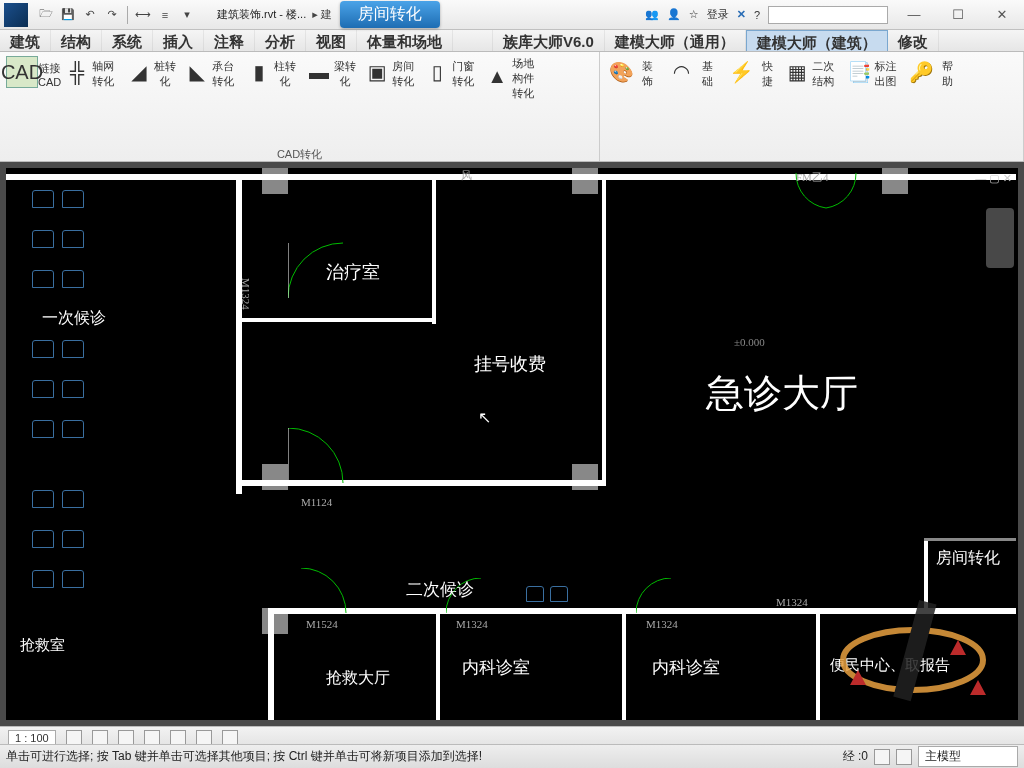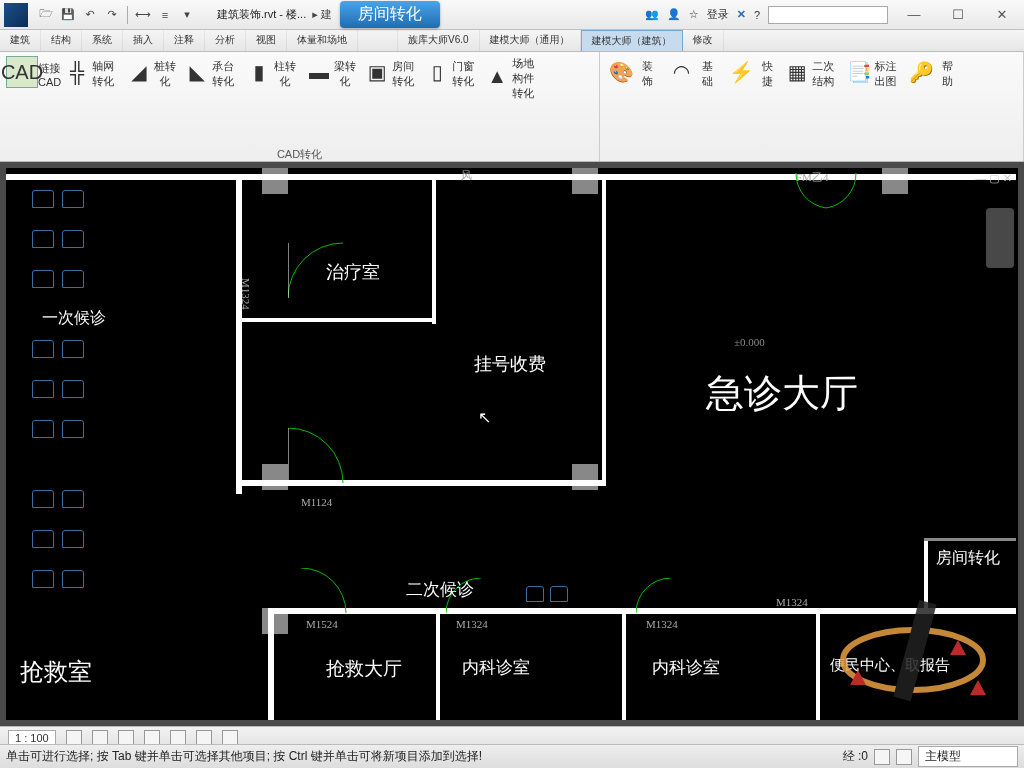--- a/index.html
+++ b/index.html
@@ -11,21 +11,21 @@
 .qat { display: flex; gap: 2px; align-items: center; }
 .qat-btn { width: 20px; height: 20px; display: flex; align-items: center; justify-content: center; font-size: 11px; color: #444; cursor: pointer; }
 .qat-sep { width: 1px; height: 18px; background: #aaa; margin: 0 3px; }
 .title-text { margin-left: 20px; color: #222; }
 .highlight-pill { margin-left: 8px; background: linear-gradient(#4aa3e8,#1e6db3); color: #fff; padding: 3px 18px; border-radius: 4px; font-size: 16px; box-shadow: 0 1px 3px rgba(0,0,0,.3); }
 .title-right { margin-left: auto; display: flex; align-items: center; gap: 8px; }
 .search-box { width: 120px; height: 18px; border: 1px solid #aaa; background: #fff; }
 .win-btn { width: 36px; height: 20px; display: flex; align-items: center; justify-content: center; color: #555; font-size: 13px; cursor: pointer; }
 
 
-.menutabs { height: 22px; background: linear-gradient(#f5f5f5,#e6e6e6); border-bottom: 1px solid #bbb; display: flex; font-size: 10px; }
+.menutabs { height: 22px; background: linear-gradient(#f5f5f5,#e6e6e6); border-bottom: 1px solid #bbb; display: flex; font-size: 15px; font-weight: bold; }
 .mtab { padding: 3px 10px; color: #333; cursor: pointer; border-right: 1px solid rgba(0,0,0,.06); }
 .mtab.active { background: #c7dbef; border: 1px solid #7aa7cf; border-bottom: none; }
 
 
 .ribbon { height: 110px; background: linear-gradient(#fafafa,#eee); border-bottom: 1px solid #bbb; display: flex; }
 .rgroup { border-right: 1px solid #ccc; padding: 4px 6px 2px; display: flex; flex-direction: column; }
 .rgroup-items { flex: 1; display: flex; gap: 8px; align-items: flex-start; }
 .ritem { display: flex; flex-direction: row; align-items: center; width: 52px; cursor: pointer; font-size: 11px; color: #333; text-align: center; }
 .ritem .ico { width: 32px; height: 32px; margin-bottom: 4px; display: flex; align-items: center; justify-content: center; font-size: 20px; border: 1px solid transparent; }
 .rgroup-label { text-align: center; font-size: 11px; color: #555; padding-top: 2px; margin-top: 44px; }
@@ -240,22 +240,22 @@
       </svg>
 
     <div class="chair" style="left:520px;top:418px;width:18px;height:16px"></div>
     <div class="chair" style="left:544px;top:418px;width:18px;height:16px"></div>
 
     <div class="room-label" style="left:36px;top:140px;font-size:16px">一次候诊</div>
     <div class="room-label" style="left:320px;top:92px;font-size:18px">治疗室</div>
     <div class="room-label" style="left:468px;top:184px;font-size:18px">挂号收费</div>
     <div class="room-label" style="left:700px;top:200px;font-size:38px">急诊大厅</div>
     <div class="room-label" style="left:400px;top:410px;font-size:17px">二次候诊</div>
-    <div class="room-label" style="left:14px;top:488px;font-size:24px">抢救室</div>
-    <div class="room-label" style="left:320px;top:488px;font-size:19px">抢救大厅</div>
+    <div class="room-label" style="left:14px;top:468px;font-size:15px">抢救室</div>
+    <div class="room-label" style="left:320px;top:500px;font-size:16px">抢救大厅</div>
     <div class="room-label" style="left:456px;top:488px;font-size:17px">内科诊室</div>
     <div class="room-label" style="left:646px;top:488px;font-size:17px">内科诊室</div>
     <div class="room-label" style="left:824px;top:488px;font-size:15px">便民中心、取报告</div>
     <div class="room-label" style="left:930px;top:380px;font-size:16px">房间转化</div>
 
     <div class="door-tag" style="left:234px;top:110px;writing-mode:vertical-rl">M1324</div>
     <div class="door-tag" style="left:295px;top:328px">M1124</div>
     <div class="door-tag" style="left:300px;top:450px">M1524</div>
     <div class="door-tag" style="left:450px;top:450px">M1324</div>
     <div class="door-tag" style="left:640px;top:450px">M1324</div>

